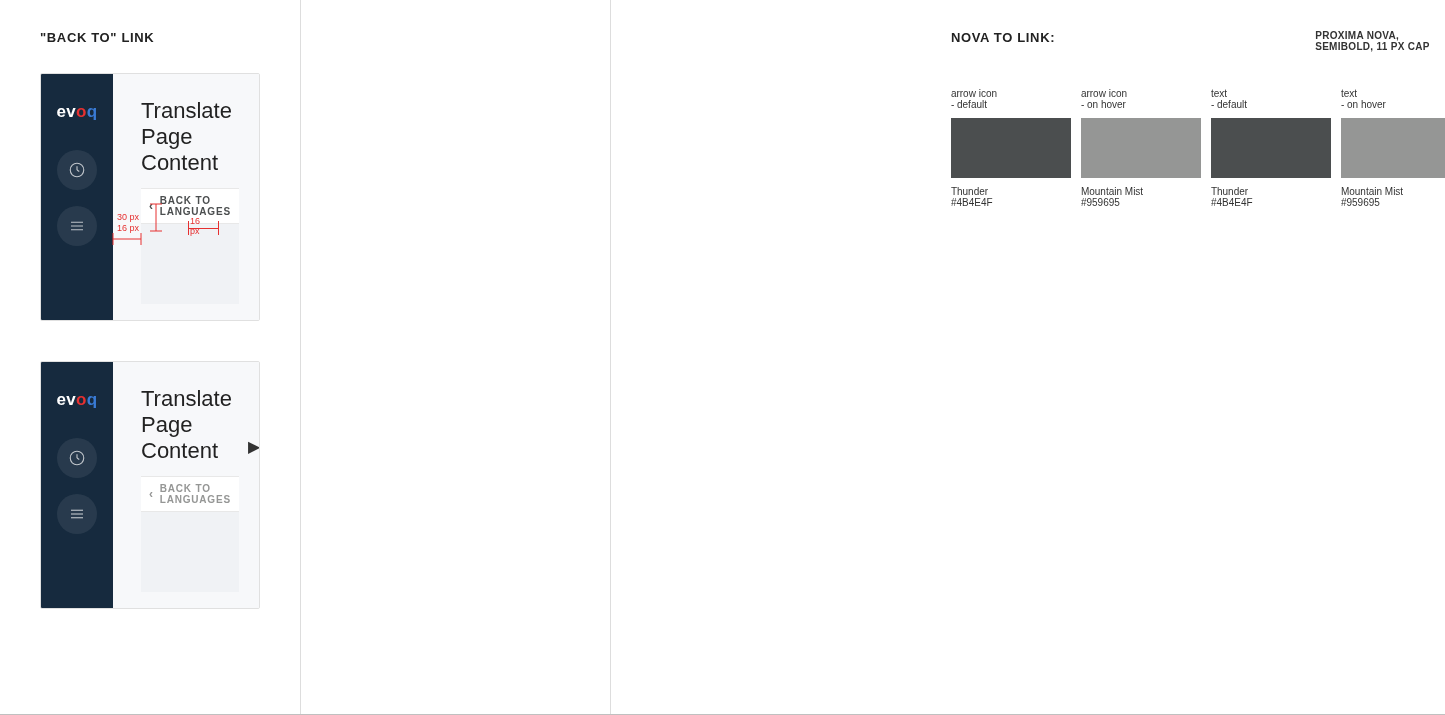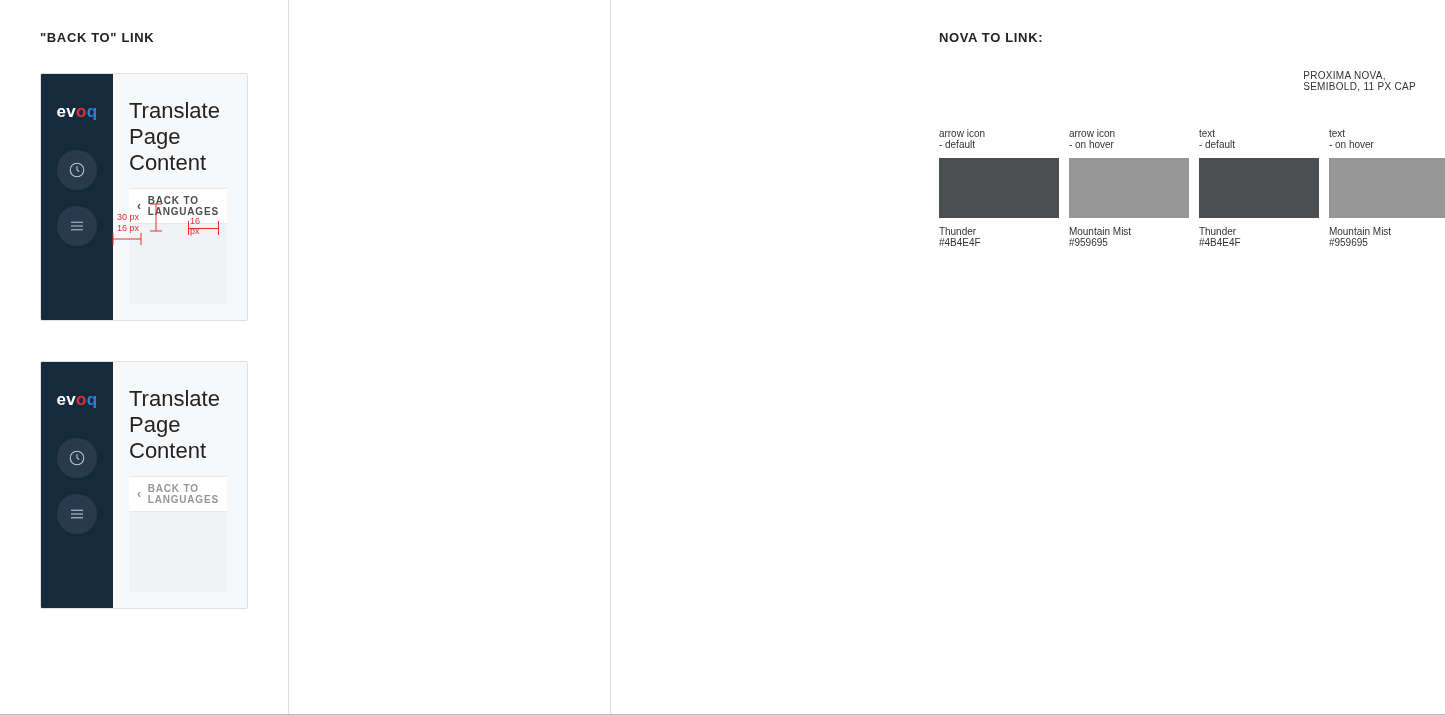--- a/index.html
+++ b/index.html
@@ -86,21 +86,21 @@
     }
 
     .nav-icon svg {
       width: 18px;
       height: 18px;
       fill: rgba(255,255,255,0.7);
     }
 
     .content-area {
       flex: 1;
-      padding: 24px 20px 16px 16px;
+      padding: 24px 20px 16px 28px;
       background: #f7f8fa;
       position: relative;
     }
 
     .page-heading {
       font-size: 22px;
       font-weight: 300;
       color: #222;
       margin-bottom: 12px;
     }
@@ -302,21 +302,21 @@
 
   <div style="width:1px; background:#ddd; position:absolute; left:610px; top:0; height:100%;"></div>
 
   <div class="right-panel" style="margin-left:610px;">
     <div style="margin-bottom:16px;">
       <div style="display:flex; gap:60px; align-items:flex-start;">
         <div>
           <div class="spec-title">NOVA TO LINK:</div>
         </div>
         <div style="margin-left:200px;">
-          <div class="font-spec" style="font-size:10px; font-weight:400; color:#333; white-space:pre-wrap;margin-top:40px;">PROXIMA NOVA,
+          <div class="font-spec" style="font-size:10px; font-weight:700; color:#333; white-space:pre-wrap;">PROXIMA NOVA,
 SEMIBOLD, 11 PX CAP</div>
         </div>
       </div>
     </div>
 
     <div style="display:flex; gap:0; margin-bottom:8px;">
       <div style="width:130px;">
         <div style="font-size:10px; color:#333;">arrow icon</div>
         <div style="font-size:10px; color:#333;">- default</div>
       </div>

